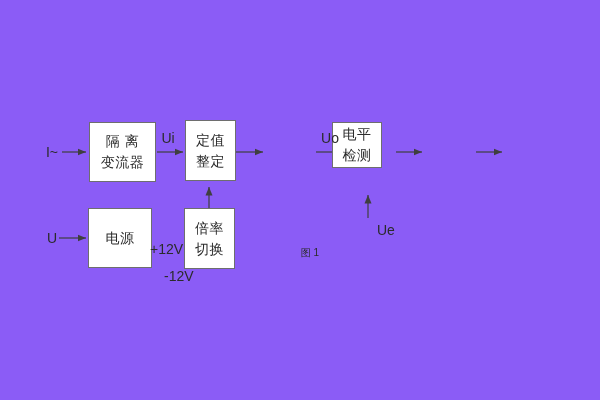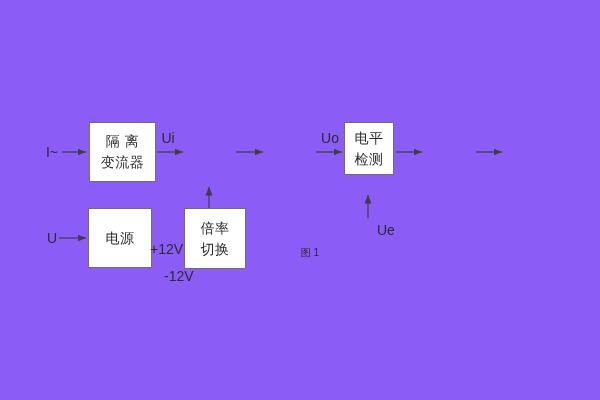--- a/index.html
+++ b/index.html
@@ -45,34 +45,38 @@
     <line x1="132" y1="252" x2="147" y2="252" stroke="#3f3f3f" stroke-width="1.2" marker-end="url(#ah)"></line>
     <line x1="209" y1="208" x2="209" y2="187" stroke="#3f3f3f" stroke-width="1.2" marker-end="url(#ah)"></line>
     <line x1="368" y1="218" x2="368" y2="195" stroke="#3f3f3f" stroke-width="1.2" marker-end="url(#ah)"></line>
   </svg>
 
   <div class="box" style="left:89px;top:122px;width:67px;height:60px">
     <span>隔 离</span>
     <span>变流器</span>
   </div>
 
+  <div class="box" style="left:185px;top:120px;width:51px;height:61px">
+    <span>定值</span>
+    <span>整定</span>
+  </div>
 
 
-  <div class="box" style="left:344px;top:122px;width:50px;height:53px">
+  <div class="box" style="left:332px;top:122px;width:50px;height:46px">
     <span>电平</span>
     <span>检测</span>
   </div>
 
 
 
   <div class="box" style="left:88px;top:208px;width:64px;height:60px">
     <span>电源</span>
   </div>
 
-  <div class="box" style="left:184px;top:208px;width:62px;height:61px">
+  <div class="box" style="left:184px;top:208px;width:51px;height:61px">
     <span>倍率</span>
     <span>切换</span>
   </div>
 
 
   <span class="lbl center" style="left:52px;top:152px">I~</span>
   <span class="lbl center" style="left:52px;top:238px">U</span>
   <span class="lbl center" style="left:168px;top:138px">Ui</span>
   <span class="lbl center" style="left:330px;top:138px">Uo</span>
   <span class="lbl vcenter" style="left:377px;top:206px">Ue</span>

